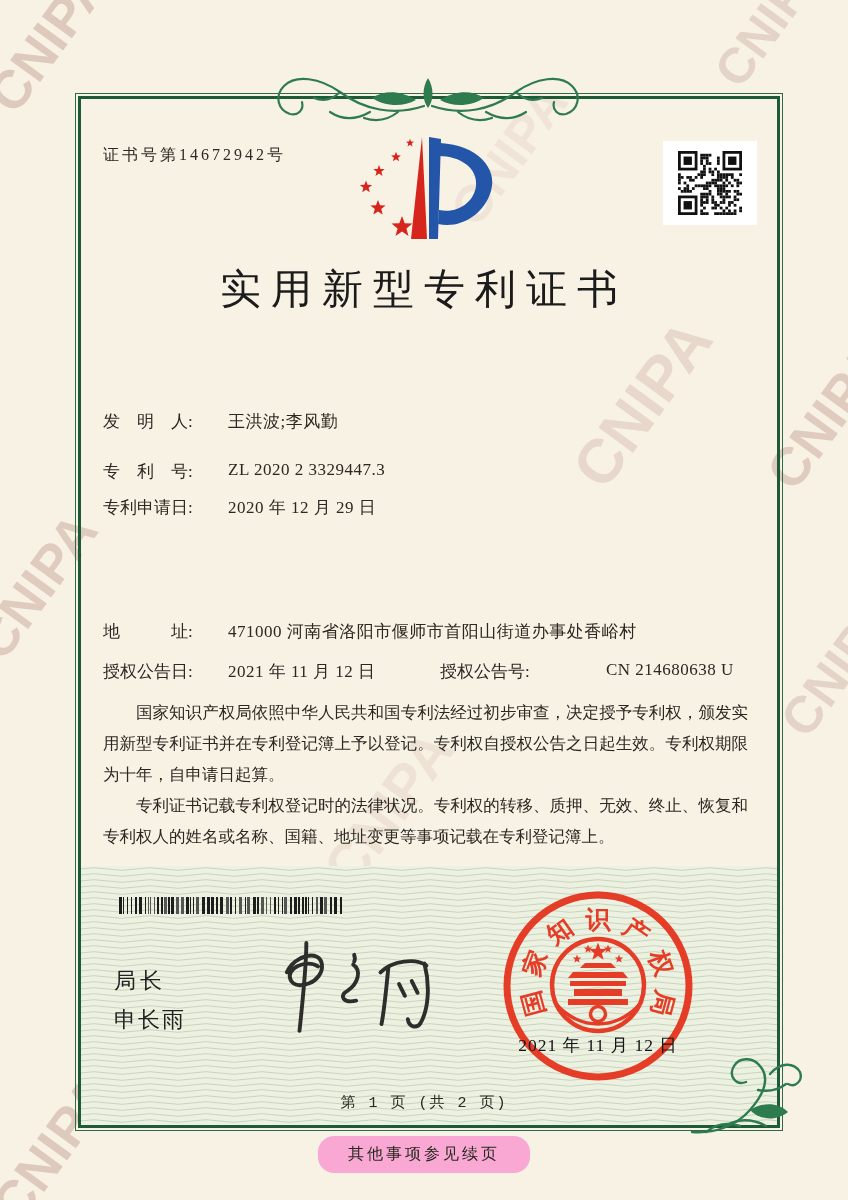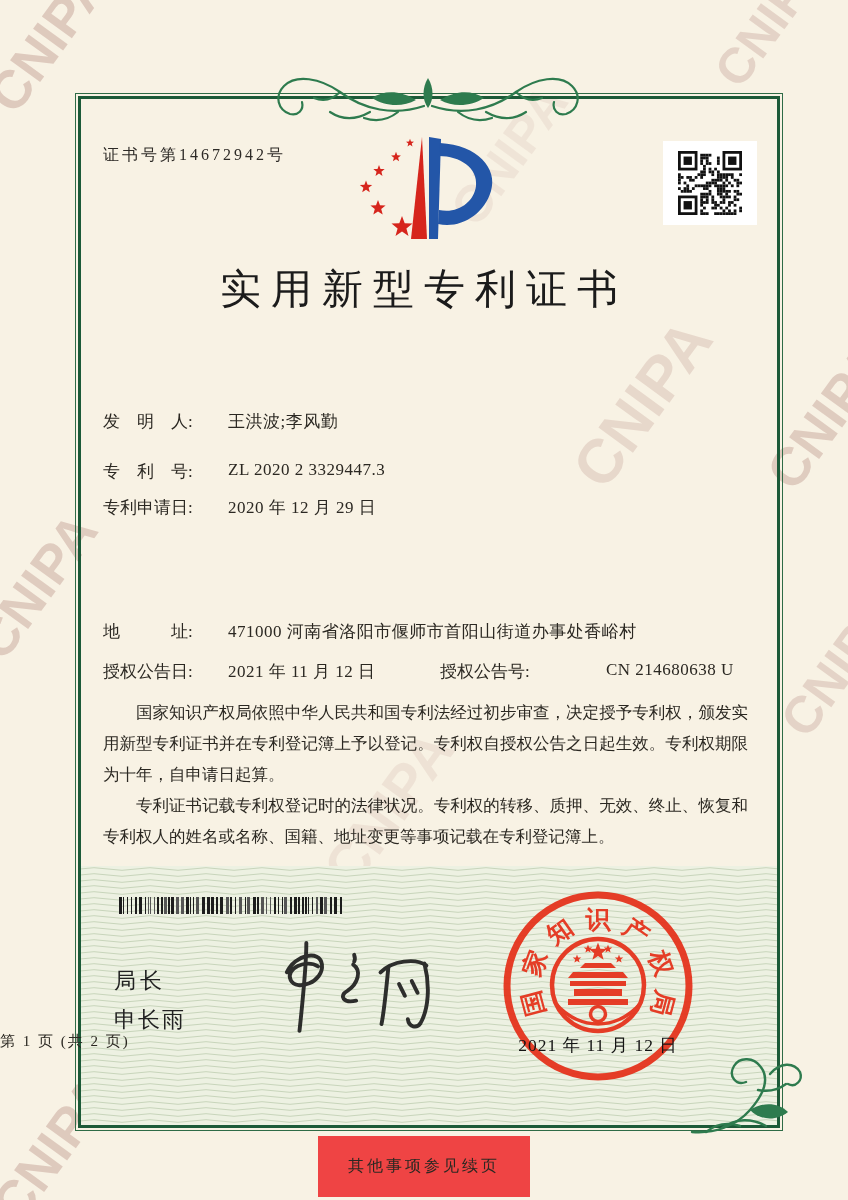--- a/index.html
+++ b/index.html
@@ -26,24 +26,24 @@
   .body-text{position:absolute;left:103px;top:698px;width:645px;font-size:16.5px;line-height:31px;
       color:#2b2822;text-align:justify;z-index:5;font-family:Liberation Mono, monospace;}
   .body-text p{margin:0;text-indent:2em;}
   .barcode{position:absolute;left:119px;top:897px;z-index:5;}
   .director-title{position:absolute;left:114px;top:966px;font-size:22px;letter-spacing:4px;color:#222;z-index:5;}
   .director-name{position:absolute;left:114px;top:1005px;font-size:22px;letter-spacing:2px;color:#222;z-index:5;}
   .signature{position:absolute;left:238px;top:936px;z-index:5;}
   .seal{position:absolute;left:498px;top:886px;z-index:6;opacity:.93;}
   .seal-date{position:absolute;left:500px;top:1033px;width:196px;text-align:center;font-size:17.5px;
       letter-spacing:1px;color:#141414;z-index:7;white-space:nowrap;}
-  .page-num{position:absolute;left:0;top:1032px;width:100%;font-size:15px;
-      letter-spacing:2px;color:#2b2822;z-index:5;}
-  .continuation{position:absolute;left:50%;transform:translateX(-50%);top:1136px;background:#ef4444;
-      padding:20px 30px;font-size:16px;letter-spacing:3px;color:#2b2822;z-index:5;white-space:nowrap;}
+  .page-num{position:absolute;left:0;top:1093px;width:100%;text-align:center;font-size:15px;
+      letter-spacing:2px;color:#2b2822;z-index:5;font-family:Liberation Mono, monospace;}
+  .continuation{position:absolute;left:50%;transform:translateX(-50%);top:1136px;background:#f9a8d4;
+      padding:8px 30px;font-size:16px;letter-spacing:3px;color:#2b2822;z-index:5;white-space:nowrap;border-radius:16px;}
 </style>
 </head>
 <body>
 
 <div class="page">
 
   <div id="wm-layer">
       <div class="wm" style="left: -34px; top: 8px; font-size: 54px; opacity: 0.4; transform: rotate(-54deg);">CNIPA</div>
       <div class="wm" style="left: -46px; top: 555px; font-size: 54px; opacity: 0.38; transform: rotate(-54deg);">CNIPA</div>
       <div class="wm" style="left: -30px; top: 1118px; font-size: 54px; opacity: 0.4; transform: rotate(-54deg);">CNIPA</div>

